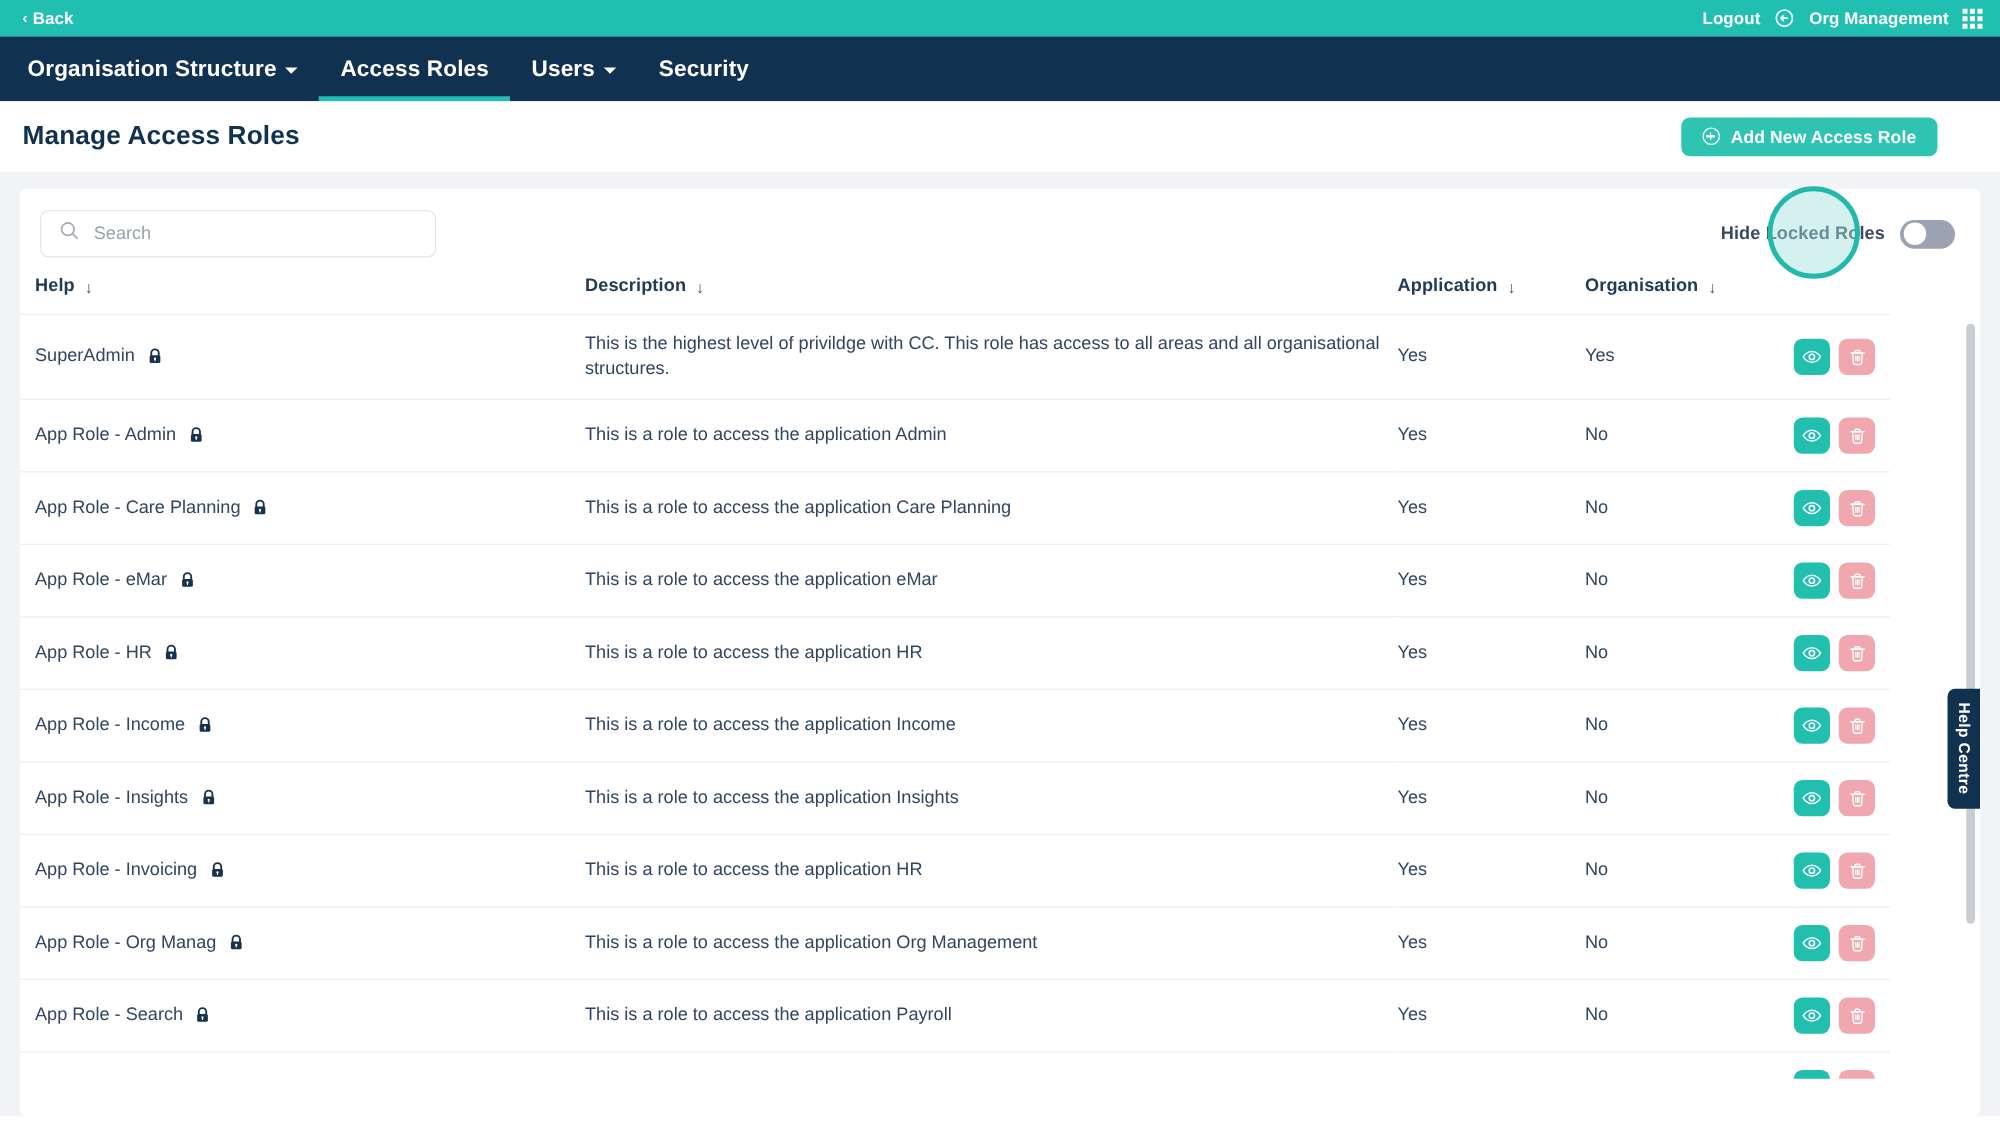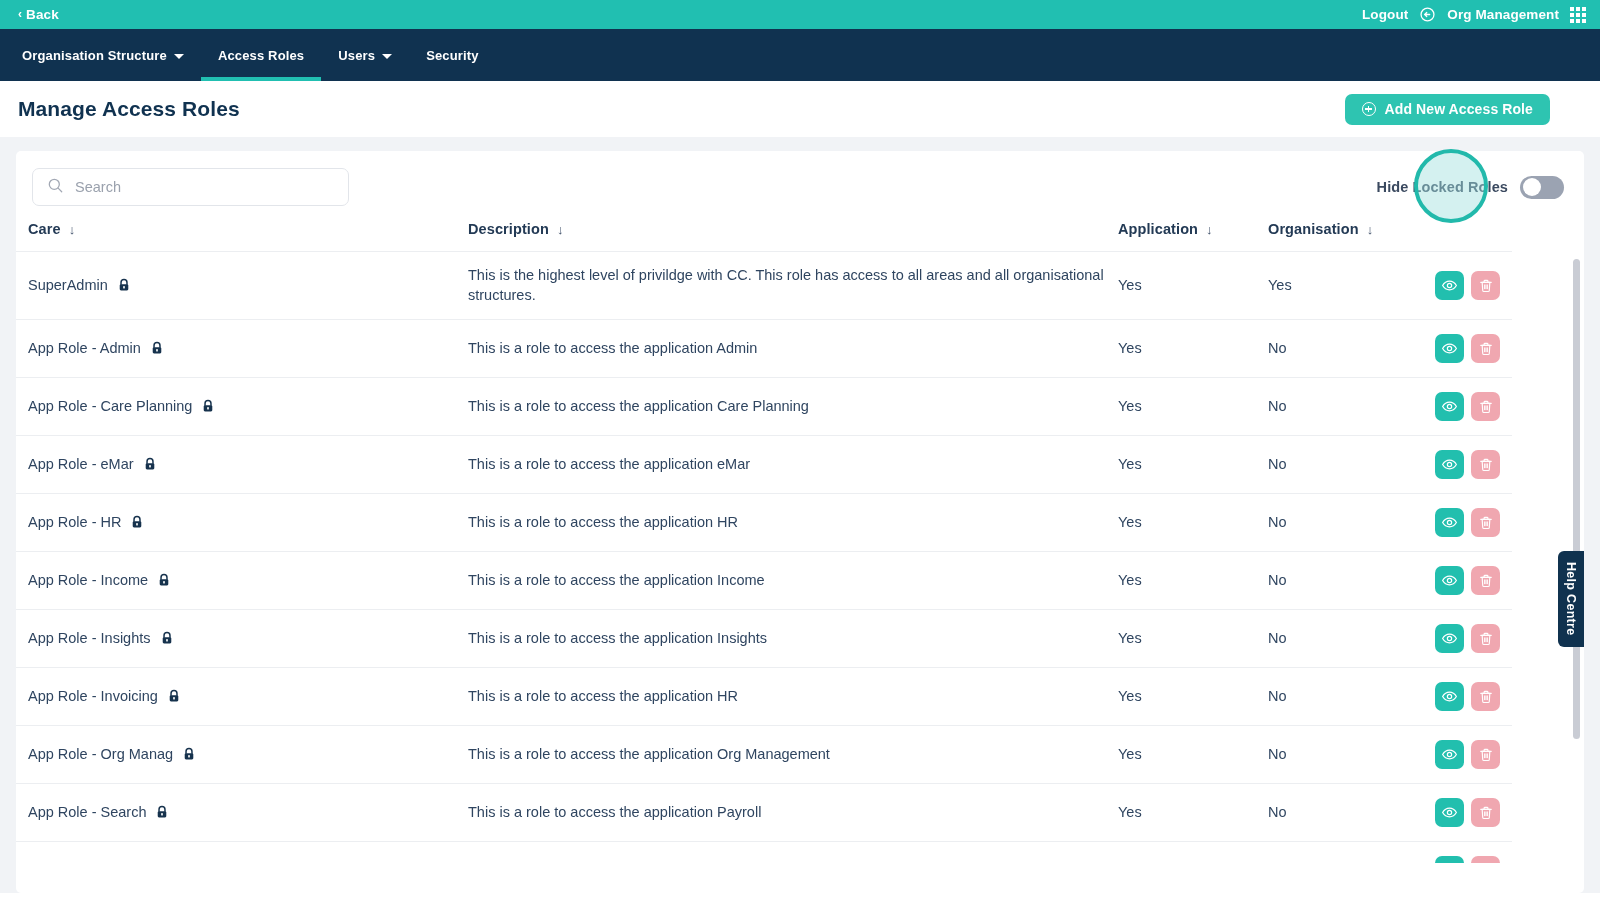--- a/index.html
+++ b/index.html
@@ -63,21 +63,21 @@
     display: flex;
     align-items: stretch;
     padding: 0 0 0 18px;
     color: #ffffff;
   }
   .nav-item {
     display: flex;
     align-items: center;
     gap: 7px;
     padding: 0 17px;
-    font-size: 13px;
+    font-size: 18px;
     font-weight: 600;
     cursor: pointer;
     position: relative;
     white-space: nowrap;
     letter-spacing: .15px;
   }
   .nav-item:first-child { padding-left: 4px; }
   .nav-item .caret {
     width: 0; height: 0;
     border-left: 5px solid transparent;
@@ -423,21 +423,21 @@
           <col class="c-role">
             <col class="c-desc">
             <col class="c-app">
             <col class="c-org">
             <col class="c-act">
         </colgroup>
         <thead>
           <tr>
             <th class="h-role">
               <span class="th-inner">
-                <span>Care</span>
+                <span>Help</span>
                 <span class="sort-arrow">↓</span>
               </span>
             </th>
             <th class="h-desc">
               <span class="th-inner">
                 <span>Description</span>
                 <span class="sort-arrow">↓</span>
               </span>
             </th>
             <th>

